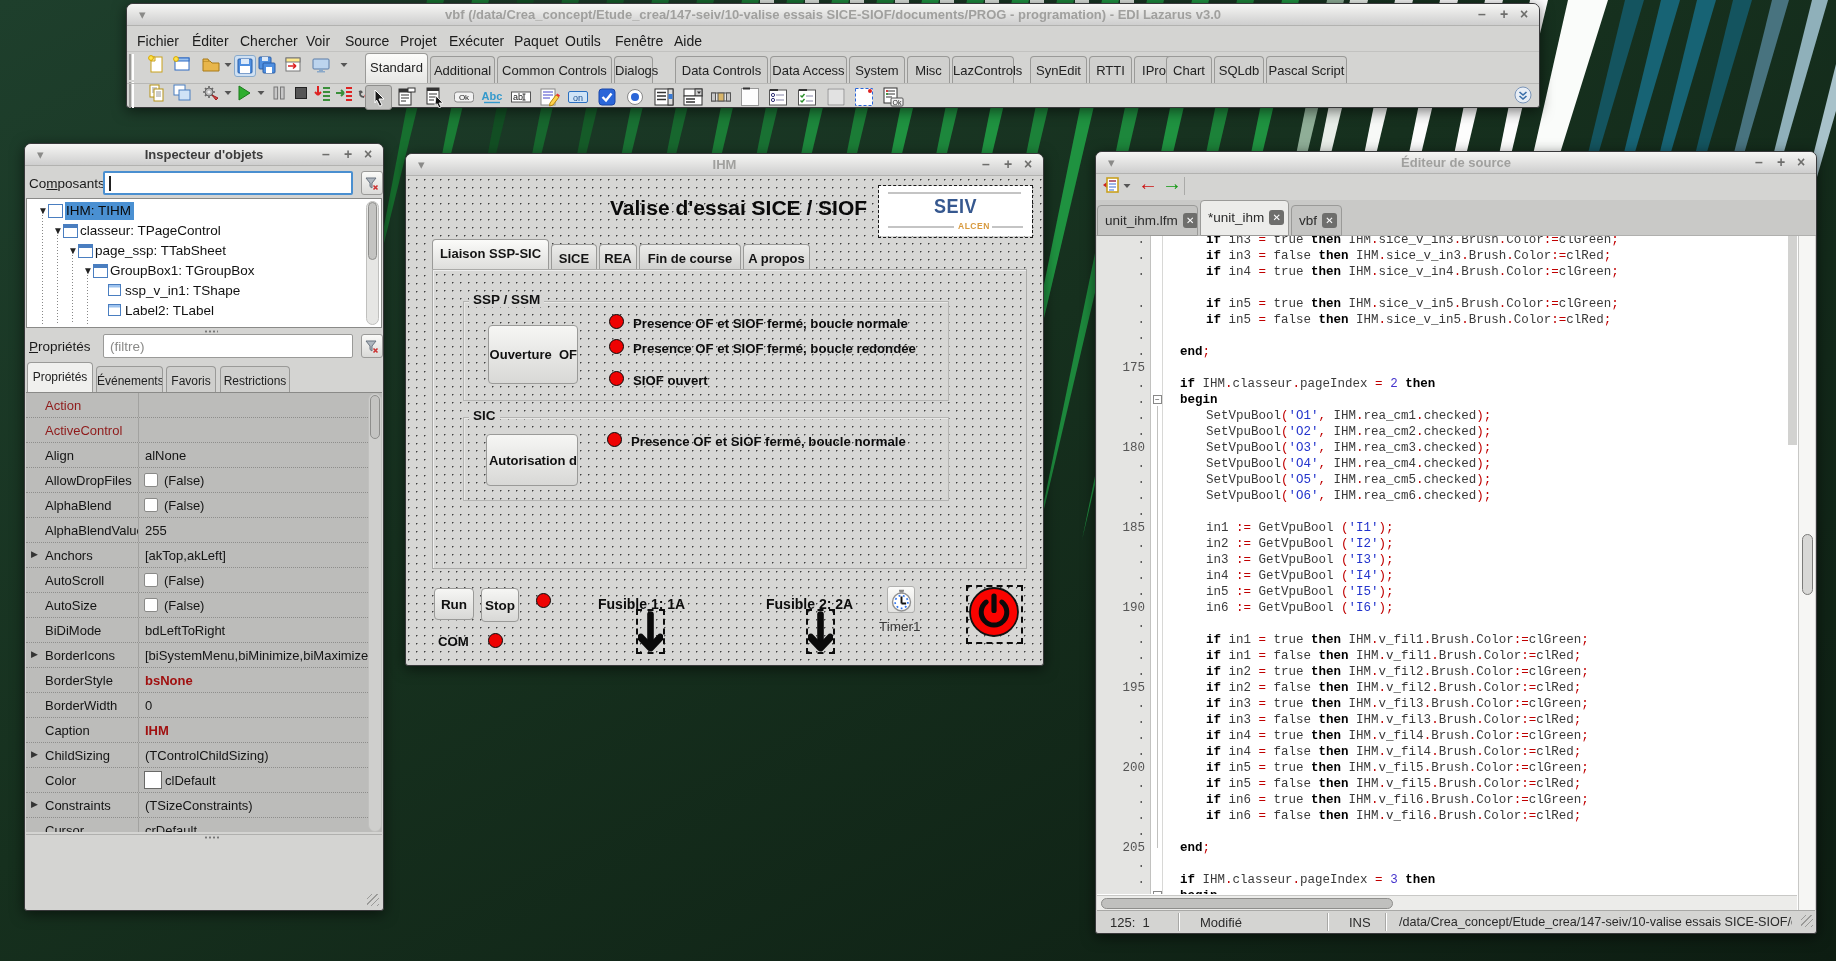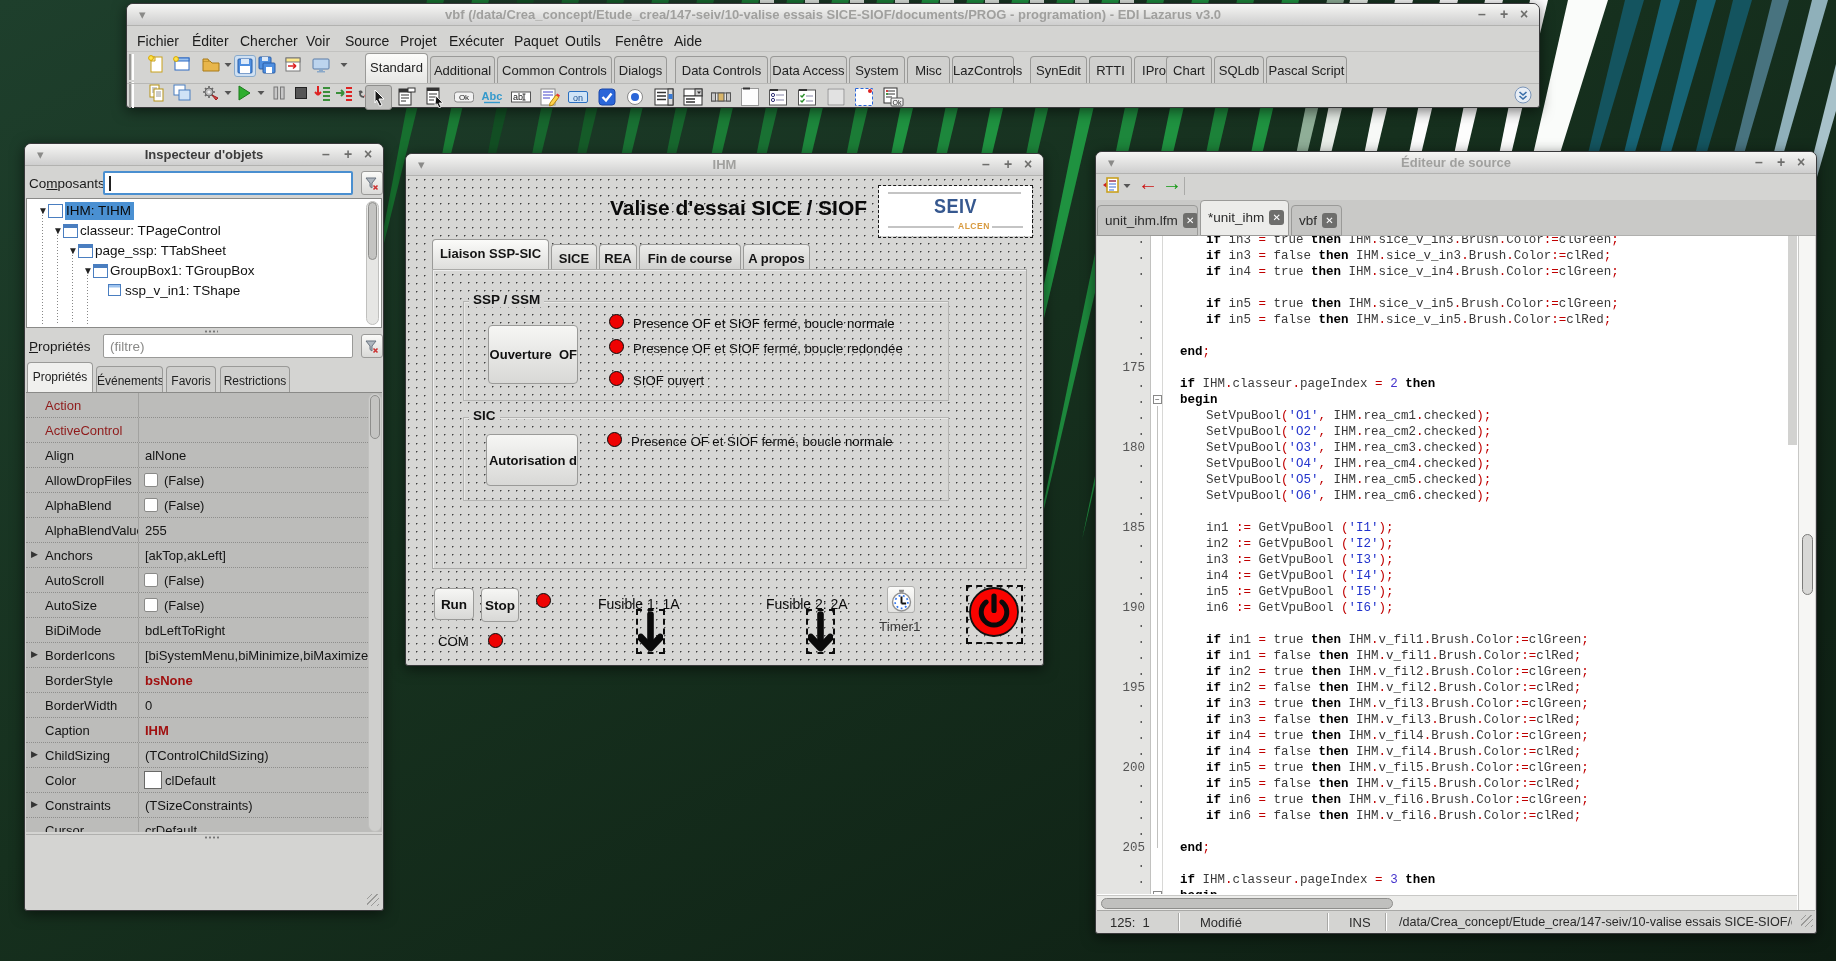--- a/index.html
+++ b/index.html
@@ -79,21 +79,21 @@
 .ftab{position:absolute;top:68px;height:25px;background:linear-gradient(#ececea,#d2d2d0);border:1px solid #9a9a98;border-bottom:none;border-radius:4px 4px 0 0;font-size:13px;font-weight:bold;color:#141414;text-align:center;padding-top:6px}
 .ftab.act{top:63px;height:30px;background:linear-gradient(#fbfbf9,#dededc);z-index:3}
 #tabpage{position:absolute;left:25px;top:93px;width:595px;height:300px;border:1px solid #aaaaa8;box-shadow:inset 1px 1px 0 #eee;z-index:2;background:#d7d7d5;background-image:radial-gradient(circle at 1.6px 1.6px,#3e3e3e 0.75px,transparent 1.05px);background-size:8px 8px;background-position:2px 3px}
 .gbox{position:absolute;border:1px solid #b4b4b2;box-shadow:inset 1px 1px 0 #e8e8e6}
 .gblab{position:absolute;left:5px;top:-10px;background:#d7d7d5;padding:0 4px;font-size:13.5px;font-weight:bold;color:#111}
 .fbtn{position:absolute;background:linear-gradient(#f6f6f4,#d8d8d6);border:1px solid #9a9a98;border-radius:4px;display:flex;align-items:center;justify-content:center;overflow:hidden}
 .fbtn span{font-size:13.5px;font-weight:bold;color:#111;white-space:nowrap}
 .fbtn.clipl{justify-content:flex-end;padding-left:13px}
 .fbtn.clipl span{font-size:13px}
 .led{position:absolute;background:#ee0202;border:1.6px solid #0a0a0a;border-radius:50%}
-.flab{position:absolute;font-size:13.2px;font-weight:normal;color:#0c0c0c;white-space:nowrap}
+.flab{position:absolute;font-size:13.2px;font-weight:bold;color:#0c0c0c;white-space:nowrap}
 .flab.b14{font-size:14px}
 #timerbtn{position:absolute;left:480px;top:410px;width:28px;height:27px;background:linear-gradient(#fbfbf9,#e2e2e0);border:1px solid #b0b0ae;border-radius:3px;padding:1px}
 #timerlab{position:absolute;left:472px;top:443px;font-size:13.5px;color:#3a3a3a}
 
 #editwin{left:1095px;top:151px;width:722px;height:783px}
 #etool{position:absolute;left:0;top:22px;width:100%;height:26px}
 .arr{position:absolute;top:-2px;font-size:20px;font-weight:bold}
 .arr.red{color:#cc1111}.arr.grn{color:#119911}
 .vsep{position:absolute;top:3px;height:18px;width:1px;background:#aaaaa8}
 #etabs{position:absolute;left:0;top:48px;width:100%;height:36px;background:#c9c9c7;border-bottom:1px solid #b0b0ae}
@@ -288,21 +288,21 @@
           </svg></span>
         <span class="ti stepout" style="left:219px"><svg width="20" height="20" viewBox="0 0 20 20" xmlns="http://www.w3.org/2000/svg">
             <path d="M10 14c-4 0-5-3-3-6m0 0l-2 1m2-1l1 2" stroke="#555" stroke-width="1.8" fill="none"></path>
             <circle cx="13" cy="13" r="2.5" fill="#d22"></circle>
           </svg></span>
       </div>
    <div id="paltabs">
         <span class="ptab act" style="left:238px;width:63px">Standard</span>
         <span class="ptab" style="left:303px;width:65px">Additional</span>
         <span class="ptab" style="left:370px;width:115px">Common Controls</span>
-        <span class="ptab" style="left:487px;width:53px">Dialogs</span>
+        <span class="ptab" style="left:487px;width:39px">Dialogs</span>
         <span class="ptab" style="left:548px;width:93px">Data Controls</span>
         <span class="ptab" style="left:643px;width:77px">Data Access</span>
         <span class="ptab" style="left:722px;width:56px">System</span>
         <span class="ptab" style="left:780px;width:43px">Misc</span>
         <span class="ptab" style="left:825px;width:62px">LazControls</span>
         <span class="ptab" style="left:903px;width:57px">SynEdit</span>
         <span class="ptab" style="left:962px;width:43px">RTTI</span>
         <span class="ptab" style="left:1007px;width:40px">IPro</span>
         <span class="ptab" style="left:1039px;width:46px">Chart</span>
         <span class="ptab" style="left:1087px;width:50px">SQLdb</span>
@@ -454,20 +454,24 @@
         <span class="ttx" style="left:68px">page_ssp: TTabSheet</span>
       </div>
       <div class="trw" style="top:63px">
         <span class="tarr" style="left:56px">▼</span>
         <span class="tic tic-ctl" style="left:66px"></span>
         <span class="ttx" style="left:83px">GroupBox1: TGroupBox</span>
       </div>
       <div class="trw" style="top:83px">
         <span class="tic tic-leaf" style="left:81px"></span>
         <span class="ttx" style="left:98px">ssp_v_in1: TShape</span>
+      </div>
+      <div class="trw" style="top:103px">
+        <span class="tic tic-leaf" style="left:81px"></span>
+        <span class="ttx" style="left:98px">Label2: TLabel</span>
       </div>
    <div class="sbv" style="right:2px;top:2px;bottom:2px;width:13px">
         <div class="sbh" style="top:0px;height:58px"></div>
       </div>
  </div>
  <div class="splith" style="top:184px"></div>
  <div class="irow" style="top:190px">
    <span class="ilab"><u>P</u>ropriétés</span>
    <span class="iinput" style="left:78px;width:250px">
         <span class="ph">(filtre)</span>

